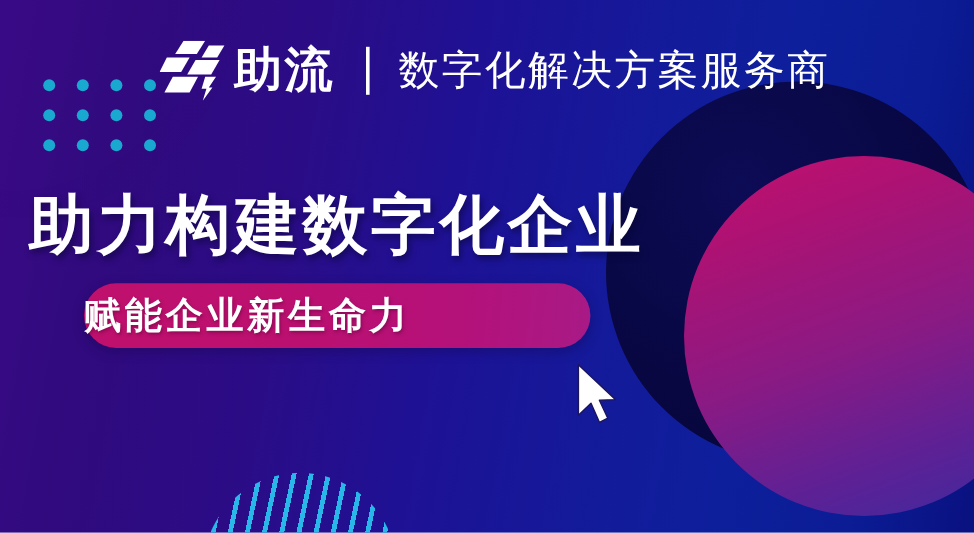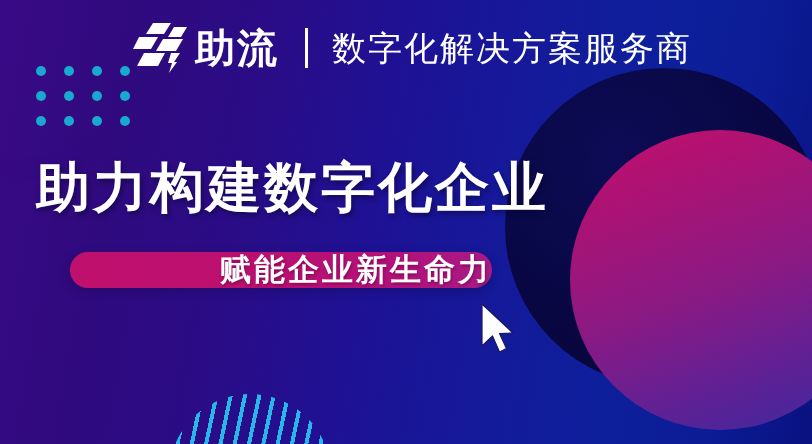--- a/index.html
+++ b/index.html
@@ -96,21 +96,21 @@
   }
   .dot-grid i {
     display:block; width:10px; height:10px;
     border-radius:50%;
     background:#19a8d0;
   }
 
   
   .header-row {
     position:absolute;
-    left:133px; top:21px;
+    left:133px; top:32px;
     display:flex; align-items:center;
     height:54px;
     text-align:right;
   }
   .logo-mark {
     position:relative;
     width:56px; height:50px;
     flex:0 0 auto;
   }
   .logo-mark svg { display:block; }
@@ -134,31 +134,30 @@
     line-height:50px;
   }
 
   
   .headline {
     position:absolute;
     left:24px; top:152px;
     font-size:54px; font-weight:700; color:#ffffff;
     letter-spacing:3px; white-space:nowrap;
     text-shadow:2px 3px 5px rgba(10,5,50,0.55);
-    margin-left:12px;
   }
 
   
   .pill {
     position:absolute;
-    left:70px; top:252px;
-    width:422px; height:36px;
+    left:70px; top:236px;
+    width:422px; height:54px;
     border-radius:27px;
     background:linear-gradient(95deg, #c0106d 0%, #bc1070 40%, #b4117a 75%, #a81a86 100%);
-    display:flex; align-items:center; justify-content:flex-end;
+    display:flex; align-items:center; justify-content:flex-start;
     box-shadow:0 3px 10px rgba(20,5,60,0.35);
     cursor:pointer;
   }
   .pill-text {
     font-size:31px; font-weight:700; color:#ffffff;
     letter-spacing:3px; white-space:nowrap;
     text-shadow:1px 2px 3px rgba(80,0,50,0.45);
   }
 
   

